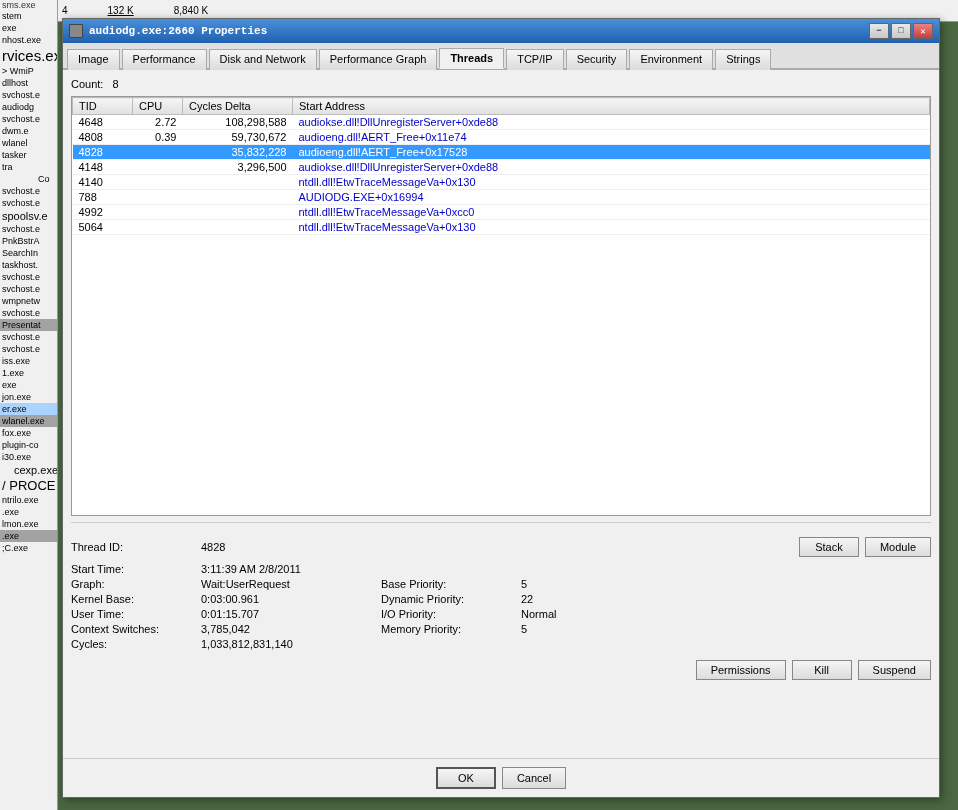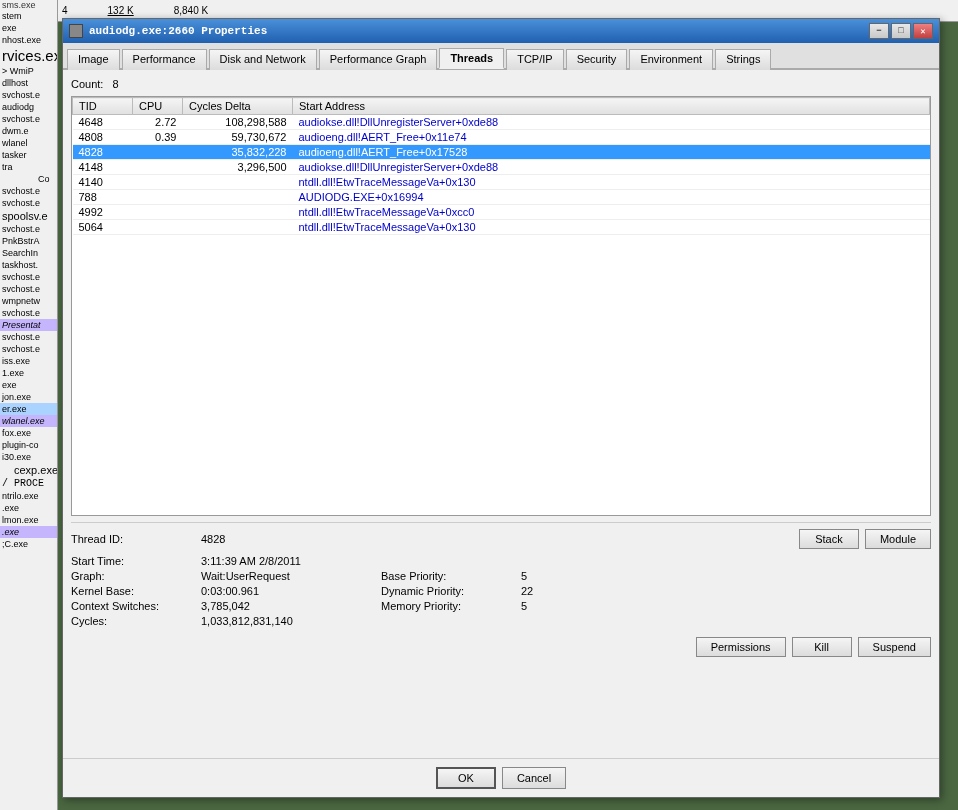--- a/index.html
+++ b/index.html
@@ -23,22 +23,21 @@
       font-size: 10px;
     }
 
     .sidebar-item {
       padding: 1px 2px;
       white-space: nowrap;
       overflow: hidden;
       cursor: pointer;
     }
     .sidebar-item.highlighted {
-      background: #c4b5fd;
-      font-style: italic;
+      background: #a3a3a3;
     }
     .sidebar-item.blue-highlight {
       background: #aad4ff;
     }
 
     
     .top-bar {
       position: fixed;
       left: 58px;
       top: 0;
@@ -179,21 +178,21 @@
       border-bottom: 1px solid #eee;
     }
 
     td.num { text-align: right; }
 
     .td-link { color: #0000cc; }
 
     
     .detail-panel {
       margin-top: 6px;
-      padding: 6px 0;
+      padding: 14px 0;
       border-top: 1px solid #ccc;
     }
 
     .ok-cancel-row {
       display: flex;
       justify-content: center;
       gap: 6px;
       padding: 8px;
       border-top: 1px solid #ccc;
     }
@@ -244,21 +243,21 @@
   <div class="sidebar-item" style="font-size:9px;">iss.exe</div>
   <div class="sidebar-item" style="font-size:9px;">1.exe</div>
   <div class="sidebar-item" style="font-size:9px;">exe</div>
   <div class="sidebar-item" style="font-size:9px;">jon.exe</div>
   <div class="sidebar-item blue-highlight" style="font-size:9px;">er.exe</div>
   <div class="sidebar-item highlighted" style="font-size:9px;">wlanel.exe</div>
   <div class="sidebar-item" style="font-size:9px;">fox.exe</div>
   <div class="sidebar-item" style="font-size:9px;">plugin-co</div>
   <div class="sidebar-item" style="font-size:9px;">i30.exe</div>
   <div class="sidebar-item" style="font-size:11px;margin-left:12px;">cexp.exe</div>
-  <div class="sidebar-item" style="font-size:10px;font-family:Liberation Mono, monospace;">/ PROCE</div>
+  <div class="sidebar-item" style="font-size:13px;">/ PROCE</div>
   <div class="sidebar-item" style="font-size:9px;">ntrilo.exe</div>
   <div class="sidebar-item" style="font-size:9px;">.exe</div>
   <div class="sidebar-item" style="font-size:9px;">lmon.exe</div>
   <div class="sidebar-item highlighted" style="font-size:9px;">.exe</div>
   <div class="sidebar-item" style="font-size:9px;">;C.exe</div>
 </div>
 
 <div class="top-bar">
   <span style="margin-right:40px;">4</span>
   <span style="margin-right:40px;text-decoration:underline;">132 K</span>
@@ -383,20 +382,26 @@
         <span>5</span>
       </div>
 
       <div style="display:flex; margin-bottom:3px;">
         <span style="width:130px;">Kernel Base:</span>
         <span style="width:180px;">0:03:00.961</span>
         <span style="width:140px;">Dynamic Priority:</span>
         <span>22</span>
       </div>
 
+      <div style="display:flex; margin-bottom:3px;">
+        <span style="width:130px;">User Time:</span>
+        <span style="width:180px;">0:01:15.707</span>
+        <span style="width:140px;">I/O Priority:</span>
+        <span>Normal</span>
+      </div>
 
       <div style="display:flex; margin-bottom:3px;">
         <span style="width:130px;">Context Switches:</span>
         <span style="width:180px;">3,785,042</span>
         <span style="width:140px;">Memory Priority:</span>
         <span>5</span>
       </div>
 
       <div style="display:flex; margin-bottom:3px;">
         <span style="width:130px;">Cycles:</span>

